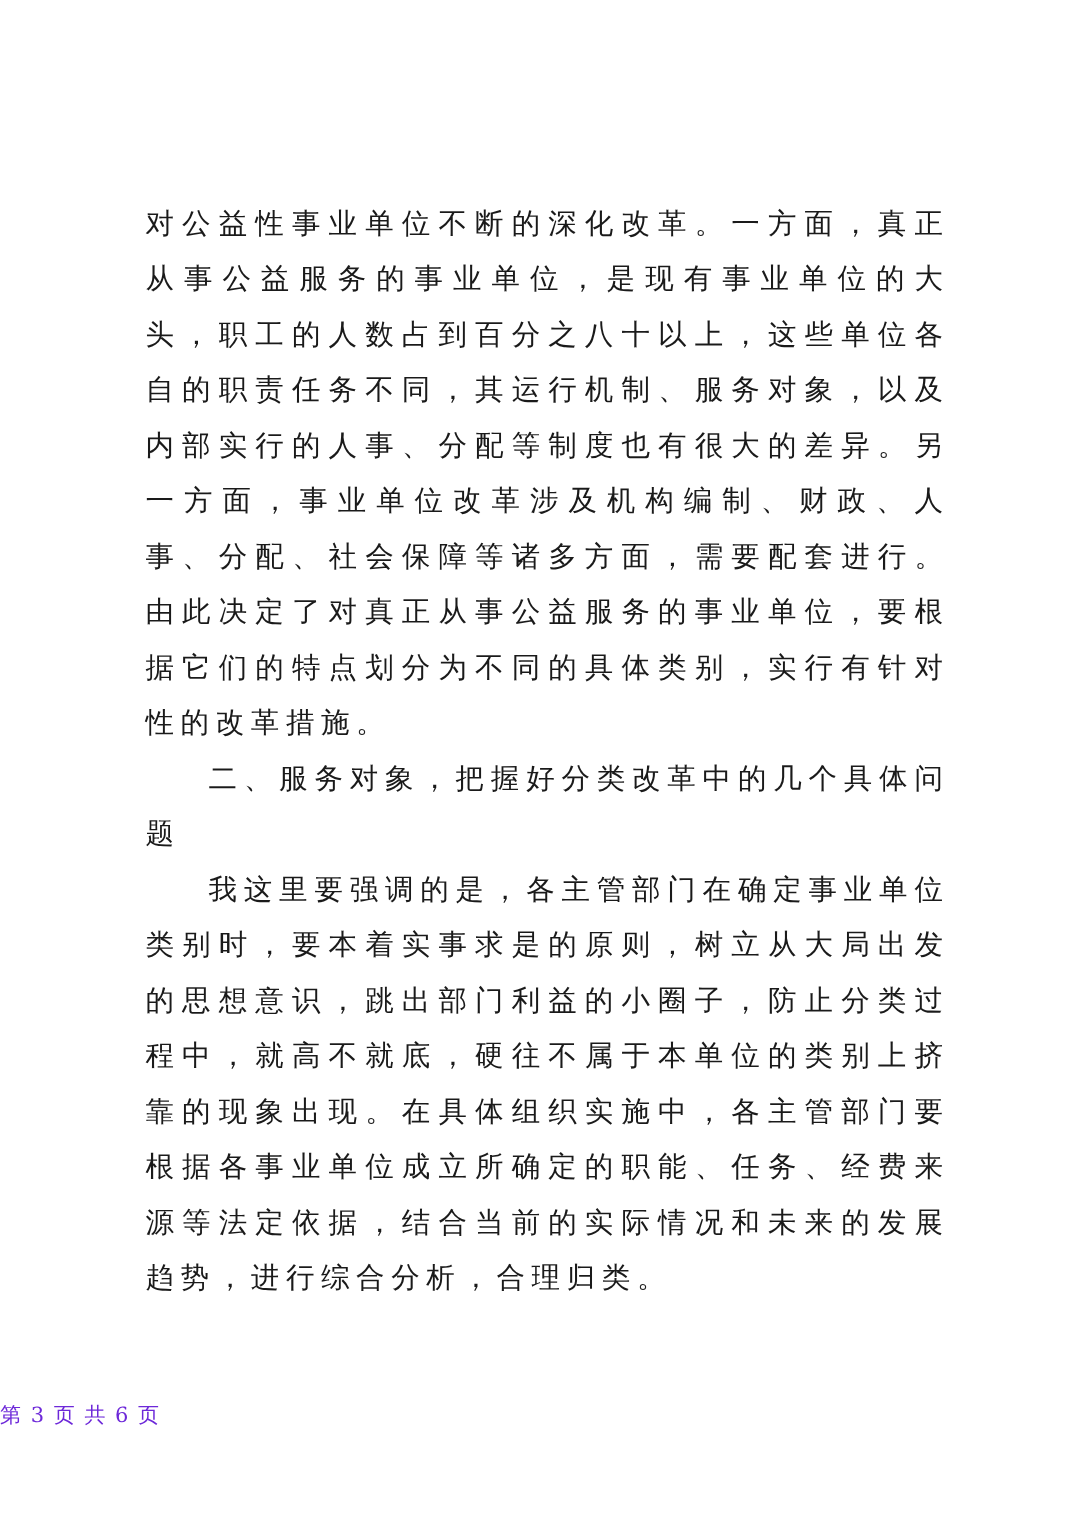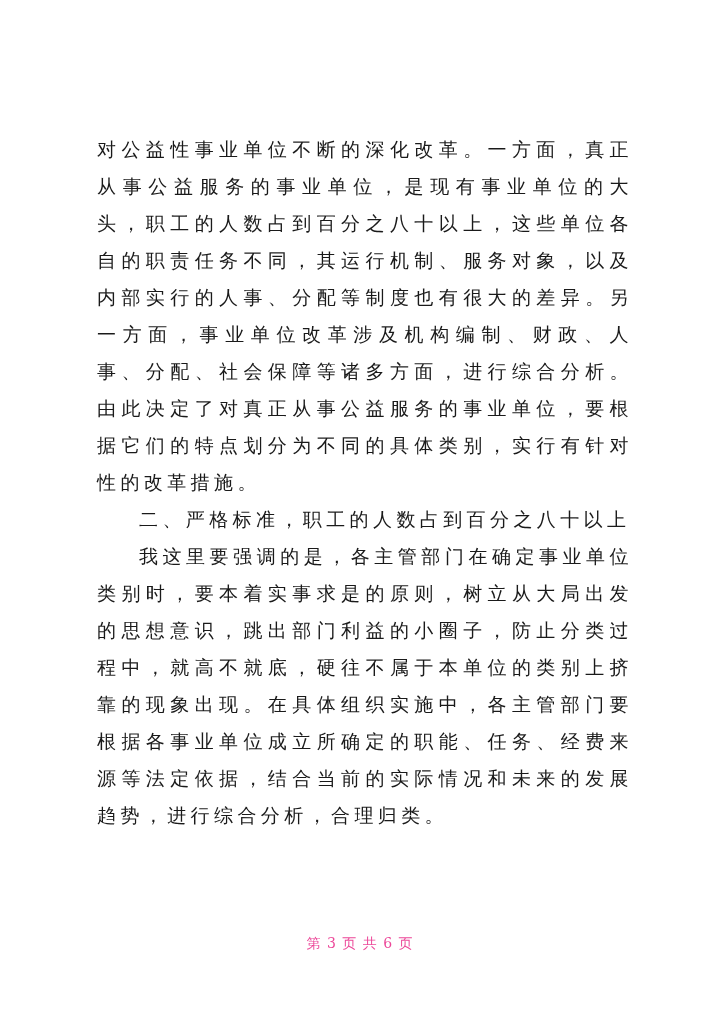--- a/index.html
+++ b/index.html
@@ -9,28 +9,28 @@
     }
     .content {
       position: absolute; left: 97px; top: 131px; width: 536px;
       font-family: "DejaVu Serif", "Liberation Serif", serif;
       font-size: 19px; color: #1a1a1a;
       line-height: 37px; letter-spacing: 4.4px;
     }
     .content p { margin: 0; text-align: justify; text-align-last: left; }
     .content p.indent { text-indent: 42px; }
     .footer {
-      position: absolute; left: 0; top: 935px; width: 720px; text-align: center;
+      position: absolute; left: 0; top: 935px; width: 720px; text-align: left;
       font-family: "DejaVu Serif", "Liberation Serif", serif;
-      font-size: 14px; color: #ec4899; letter-spacing: 1px;
+      font-size: 14px; color: #6d28d9; letter-spacing: 1px;
     }
   </style>
 </head>
 <body>
 
 <div class="page">
   <div class="content">
-    <p>对公益性事业单位不断的深化改革。一方面，真正从事公益服务的事业单位，是现有事业单位的大头，职工的人数占到百分之八十以上，这些单位各自的职责任务不同，其运行机制、服务对象，以及内部实行的人事、分配等制度也有很大的差异。另一方面，事业单位改革涉及机构编制、财政、人事、分配、社会保障等诸多方面，进行综合分析。由此决定了对真正从事公益服务的事业单位，要根据它们的特点划分为不同的具体类别，实行有针对性的改革措施。</p>
-    <p class="indent">二、严格标准，职工的人数占到百分之八十以上</p>
+    <p>对公益性事业单位不断的深化改革。一方面，真正从事公益服务的事业单位，是现有事业单位的大头，职工的人数占到百分之八十以上，这些单位各自的职责任务不同，其运行机制、服务对象，以及内部实行的人事、分配等制度也有很大的差异。另一方面，事业单位改革涉及机构编制、财政、人事、分配、社会保障等诸多方面，需要配套进行。由此决定了对真正从事公益服务的事业单位，要根据它们的特点划分为不同的具体类别，实行有针对性的改革措施。</p>
+    <p class="indent">二、服务对象，把握好分类改革中的几个具体问题</p>
     <p class="indent">我这里要强调的是，各主管部门在确定事业单位类别时，要本着实事求是的原则，树立从大局出发的思想意识，跳出部门利益的小圈子，防止分类过程中，就高不就底，硬往不属于本单位的类别上挤靠的现象出现。在具体组织实施中，各主管部门要根据各事业单位成立所确定的职能、任务、经费来源等法定依据，结合当前的实际情况和未来的发展趋势，进行综合分析，合理归类。</p>
   </div>
   <div class="footer">第 3 页  共 6 页</div>
 </div>
 
 </body></html>

